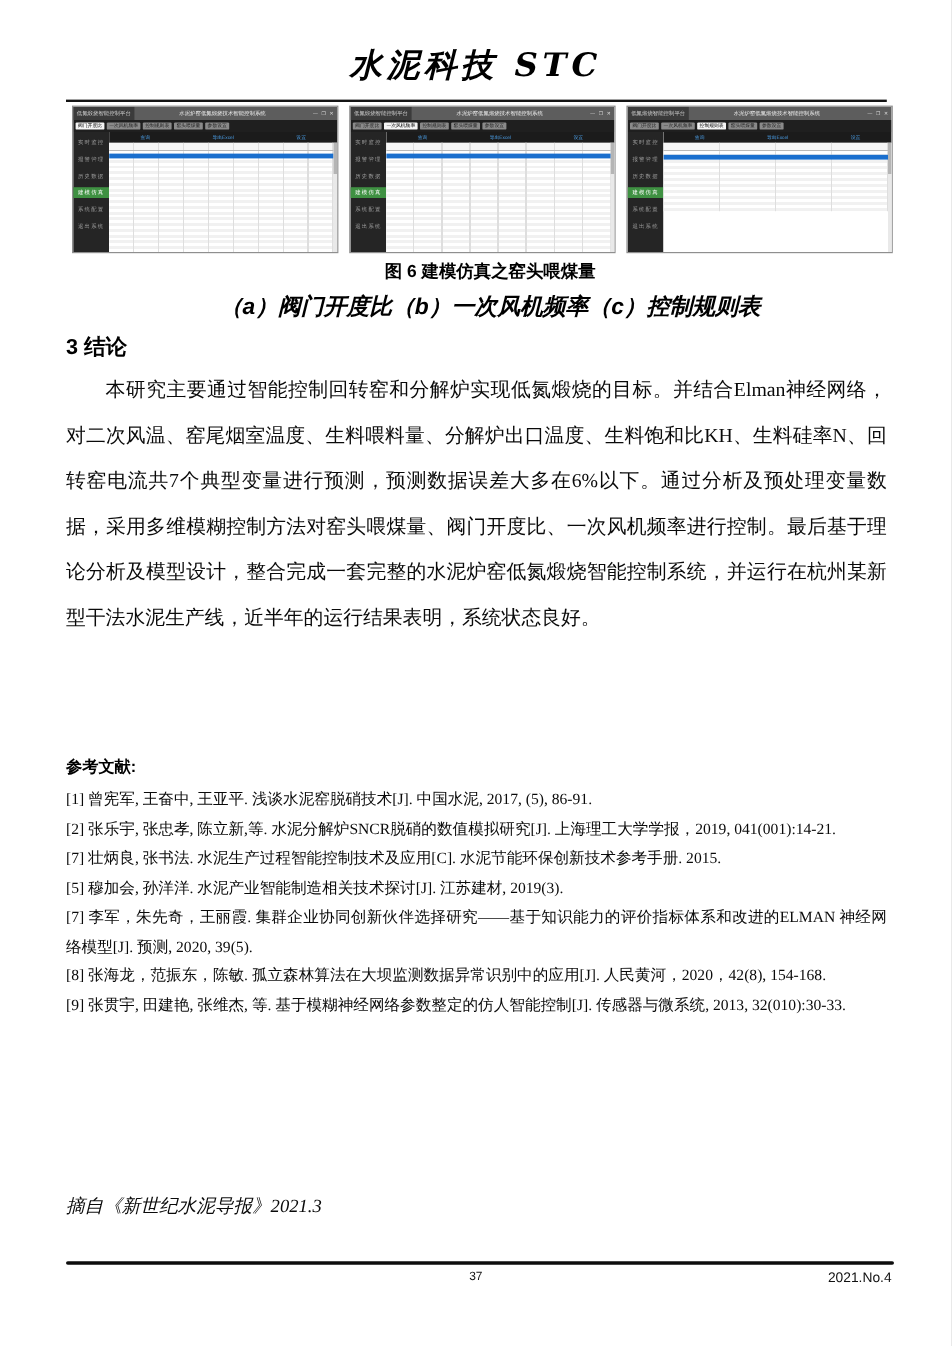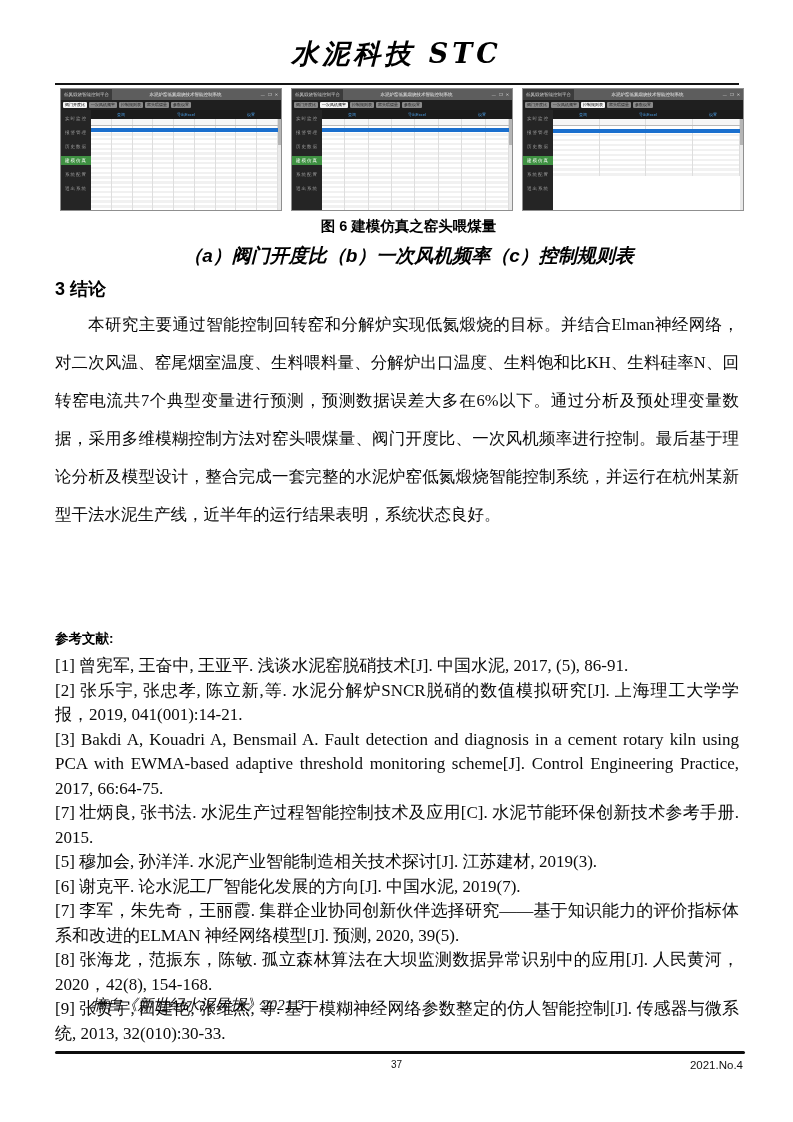--- a/index.html
+++ b/index.html
@@ -46,23 +46,23 @@
   .caption-2{top:243px;font-size:19px;font-style:italic;}
   
   .sec-heading{position:absolute;top:277px;left:55px;font-family:"Liberation Sans","DejaVu Sans",sans-serif;font-size:18px;font-weight:bold;color:#000;}
   .body-par{
     position:absolute;top:306px;left:55px;width:684px;
     font-size:16.5px;line-height:38px;text-align:justify;text-indent:2em;color:#0a0a0a;
   }
   
   .refs{position:absolute;top:630px;left:55px;width:684px;}
   .refs-label{font-family:"Liberation Sans","DejaVu Sans",sans-serif;font-weight:bold;font-size:13.5px;margin-bottom:6px;color:#000;}
-  .ref-item{font-size:17px;line-height:24.5px;text-align:justify;color:#0a0a0a;}
-  
-  .source-note{position:absolute;top:995px;left:55px;font-size:15.5px;font-style:italic;color:#0a0a0a;margin-left:36px;}
+  .ref-item{font-size:13px;line-height:24.5px;text-align:justify;color:#0a0a0a;}
+  
+  .source-note{position:absolute;top:995px;left:55px;font-size:15.5px;font-style:italic;color:#0a0a0a;}
   
   .rule-bottom{position:absolute;top:1051px;left:55px;width:690px;height:3px;background:#0d0d0d;border-radius:2px;}
   .footer-page{position:absolute;top:1059px;left:0;width:100%;text-align:center;font-family:"Liberation Sans",sans-serif;font-size:10px;color:#111;}
   .footer-issue{position:absolute;top:1059px;right:50px;font-family:"Liberation Sans",sans-serif;font-size:11.5px;color:#111;}
 </style>
 </head>
 <body>
 
 <div class="page">
 
@@ -206,24 +206,22 @@
   <div class="caption caption-2">（a）阀门开度比（b）一次风机频率（c）控制规则表</div>
 
   <div class="sec-heading">3 结论</div>
   <div class="body-par">本研究主要通过智能控制回转窑和分解炉实现低氮煅烧的目标。并结合Elman神经网络，对二次风温、窑尾烟室温度、生料喂料量、分解炉出口温度、生料饱和比KH、生料硅率N、回转窑电流共7个典型变量进行预测，预测数据误差大多在6%以下。通过分析及预处理变量数据，采用多维模糊控制方法对窑头喂煤量、阀门开度比、一次风机频率进行控制。最后基于理论分析及模型设计，整合完成一套完整的水泥炉窑低氮煅烧智能控制系统，并运行在杭州某新型干法水泥生产线，近半年的运行结果表明，系统状态良好。</div>
 
   <div class="refs">
     <div class="refs-label">参考文献:</div>
     <div id="refs-list">
         <div class="ref-item">[1] 曾宪军, 王奋中, 王亚平. 浅谈水泥窑脱硝技术[J]. 中国水泥, 2017, (5), 86-91.</div>
         <div class="ref-item">[2] 张乐宇, 张忠孝, 陈立新,等. 水泥分解炉SNCR脱硝的数值模拟研究[J]. 上海理工大学学报，2019, 041(001):14-21.</div>
-        <div class="ref-item">[3] Bakdi A,  Kouadri A,  Bensmail A. Fault detection and diagnosis in a cement rotary kiln using PCA with EWMA-based adaptive threshold monitoring scheme[J]. Control Engineering Practice, 2017, 66:64-75.</div>
         <div class="ref-item">[7] 壮炳良, 张书法. 水泥生产过程智能控制技术及应用[C]. 水泥节能环保创新技术参考手册. 2015.</div>
         <div class="ref-item">[5] 穆加会, 孙洋洋. 水泥产业智能制造相关技术探讨[J]. 江苏建材, 2019(3).</div>
-        <div class="ref-item">[6] 谢克平. 论水泥工厂智能化发展的方向[J]. 中国水泥, 2019(7).</div>
         <div class="ref-item">[7] 李军，朱先奇，王丽霞. 集群企业协同创新伙伴选择研究——基于知识能力的评价指标体系和改进的ELMAN 神经网络模型[J]. 预测, 2020, 39(5).</div>
         <div class="ref-item">[8] 张海龙，范振东，陈敏. 孤立森林算法在大坝监测数据异常识别中的应用[J]. 人民黄河，2020，42(8), 154-168.</div>
         <div class="ref-item">[9] 张贯宇, 田建艳, 张维杰, 等. 基于模糊神经网络参数整定的仿人智能控制[J]. 传感器与微系统, 2013, 32(010):30-33.</div>
       </div>
   </div>
 
   <div class="source-note">摘自《新世纪水泥导报》2021.3</div>
 
   <div class="rule-bottom"></div>
   <div class="footer-page">37</div>

